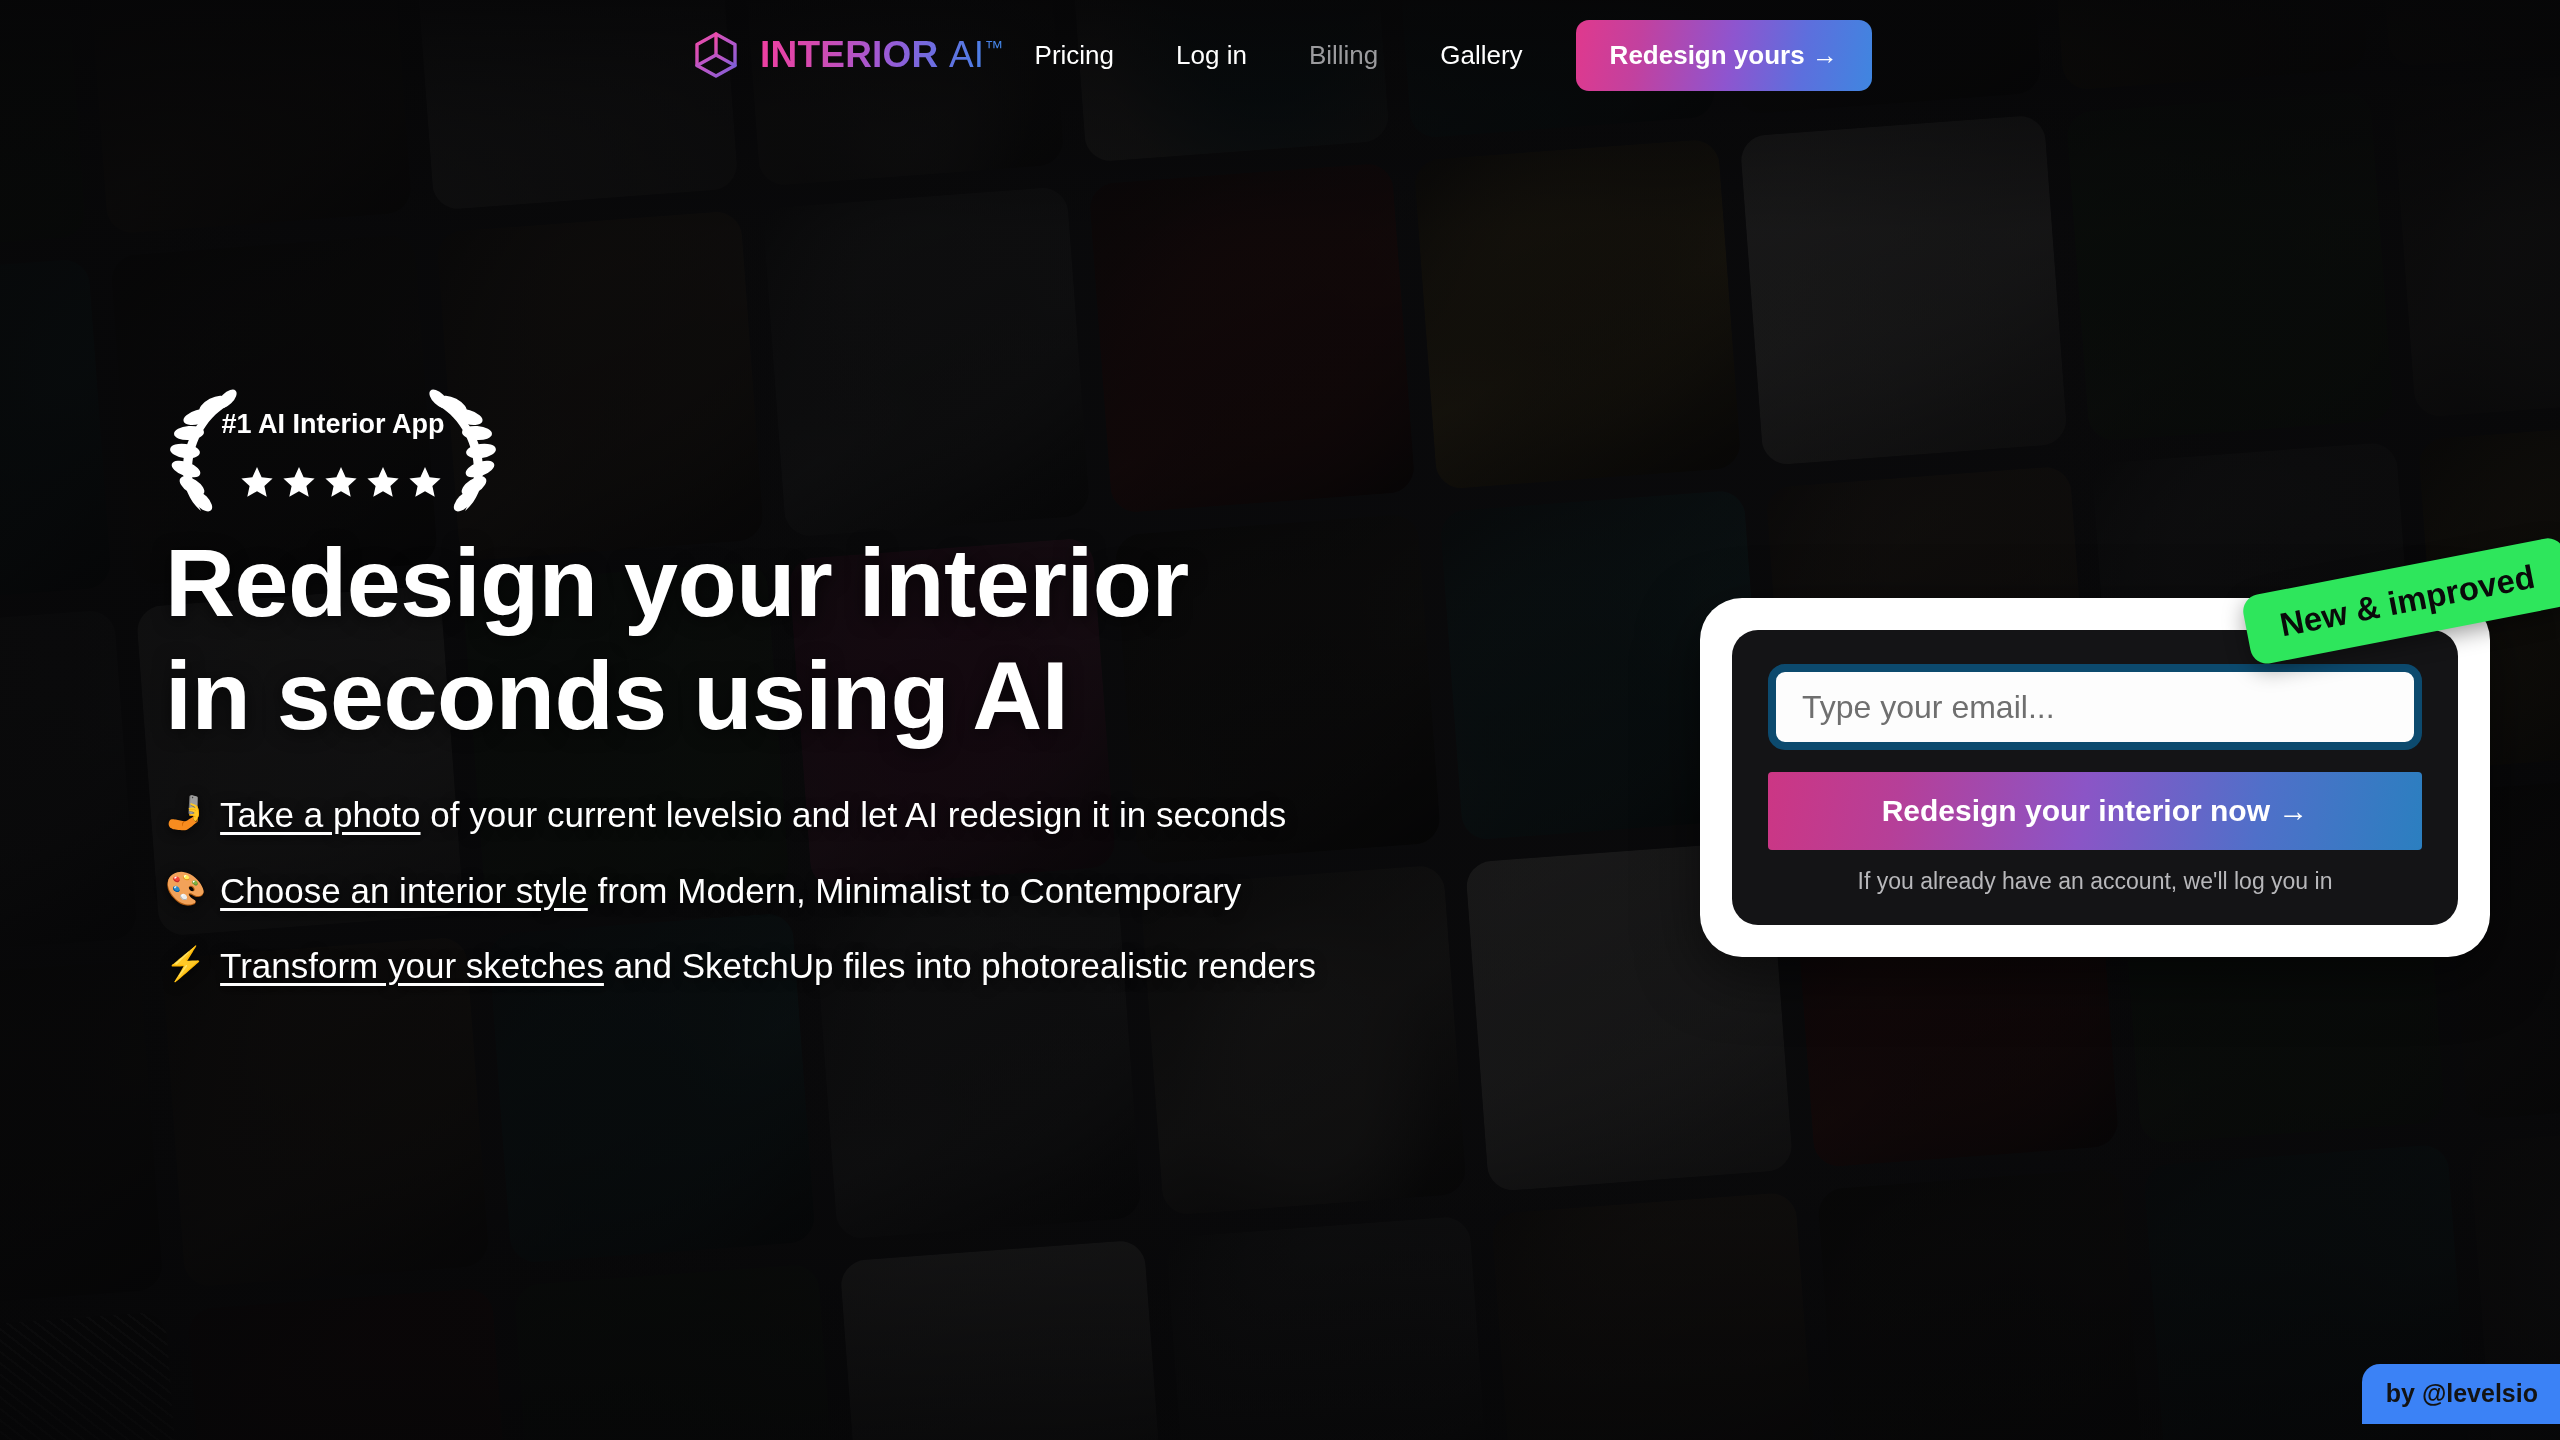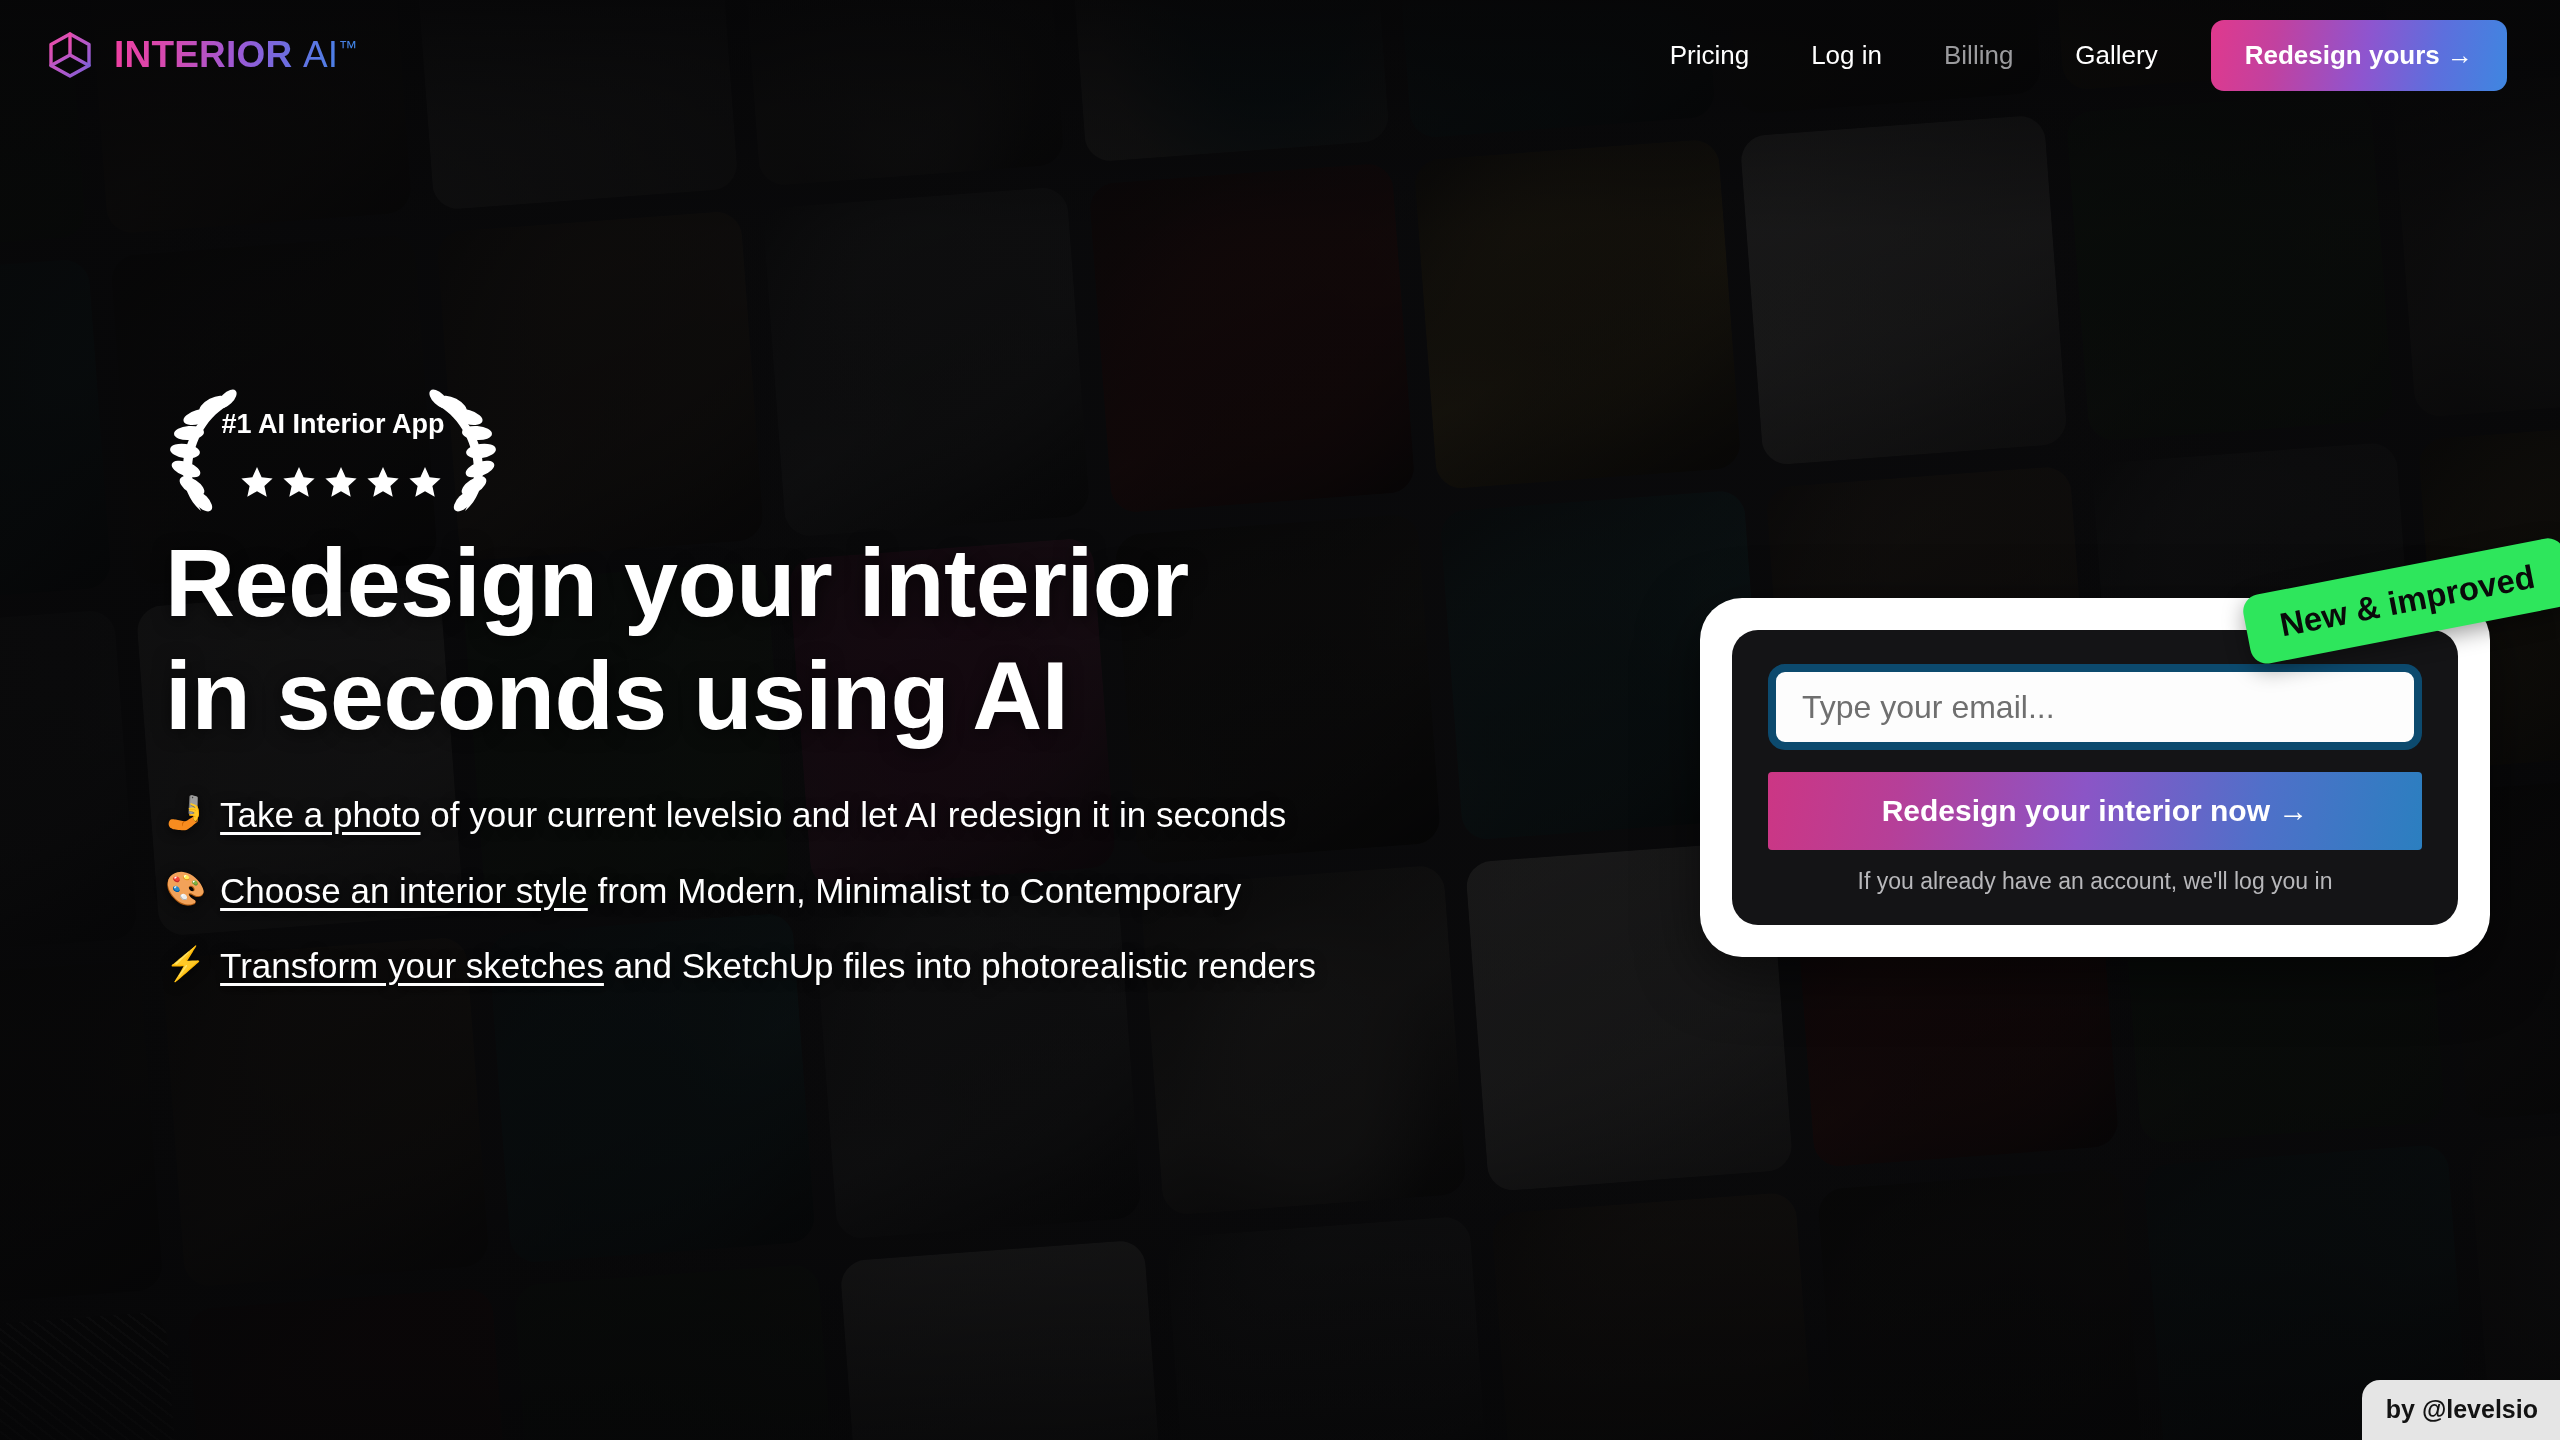--- a/index.html
+++ b/index.html
@@ -92,25 +92,25 @@
     inset: 0;
     background:
       linear-gradient(90deg, rgba(6,6,7,0.78) 0%, rgba(6,6,7,0.55) 38%, rgba(6,6,7,0.50) 70%, rgba(6,6,7,0.72) 100%),
       linear-gradient(180deg, rgba(6,6,7,0.92) 0%, rgba(6,6,7,0.35) 16%, rgba(6,6,7,0.35) 80%, rgba(6,6,7,0.80) 100%);
     pointer-events: none;
   }
 
   
   .header {
     position: absolute;
-    top: 0; left: 0; right: 11px;
+    top: 0; left: 0; right: 0;
     height: 110px;
     display: flex;
     align-items: center;
-    justify-content: space-between;
+    justify-content: center;
     padding: 0 42px 0 44px;
     z-index: 30;
   }
   .brand { display: flex; align-items: center; gap: 18px; }
   .cube-icon { width: 52px; height: 52px; display: block; }
   .brand-text {
     font-size: 37px;
     font-weight: bold;
     letter-spacing: 0.2px;
     background: linear-gradient(95deg, #ef3fa0 0%, #d14bb2 25%, #9a5ad6 52%, #6a6ee0 72%, #3e87e8 100%);
@@ -247,22 +247,22 @@
     border-radius: 17px;
     white-space: nowrap;
     z-index: 32;
     box-shadow: 0 6px 22px rgba(0,0,0,0.4);
   }
 
   
   .by-badge {
     position: absolute;
     right: 0;
-    bottom: 0;
-    background: #e5e5e5;
+    bottom: 16px;
+    background: #3b82f6;
     color: #131313;
     font-size: 25px;
     font-weight: bold;
     padding: 15px 22px 16px 24px;
     border-top-left-radius: 18px;
     z-index: 35;
     white-space: nowrap;
   }
 </style>
 </head>

